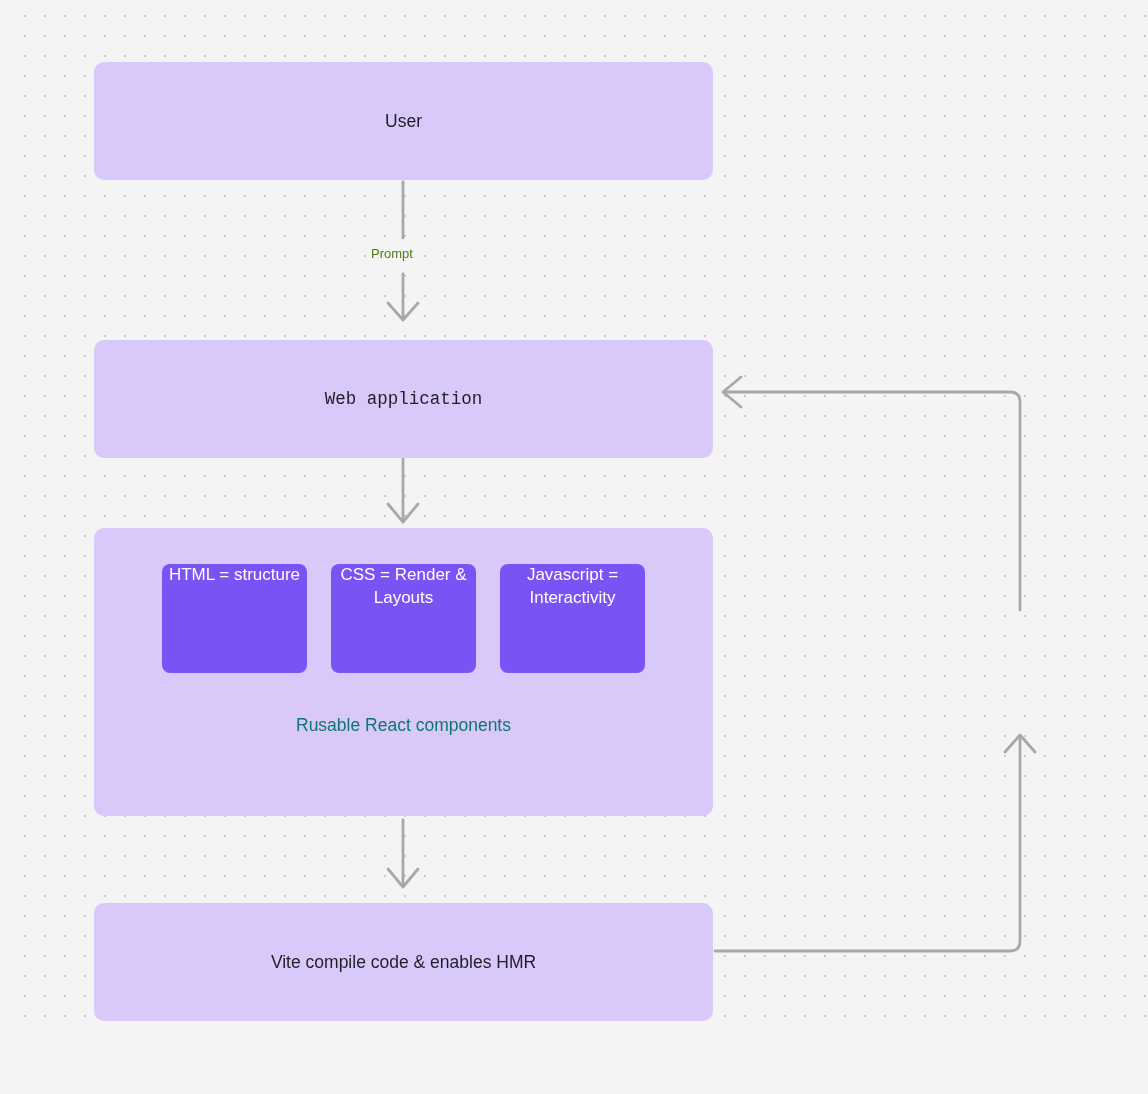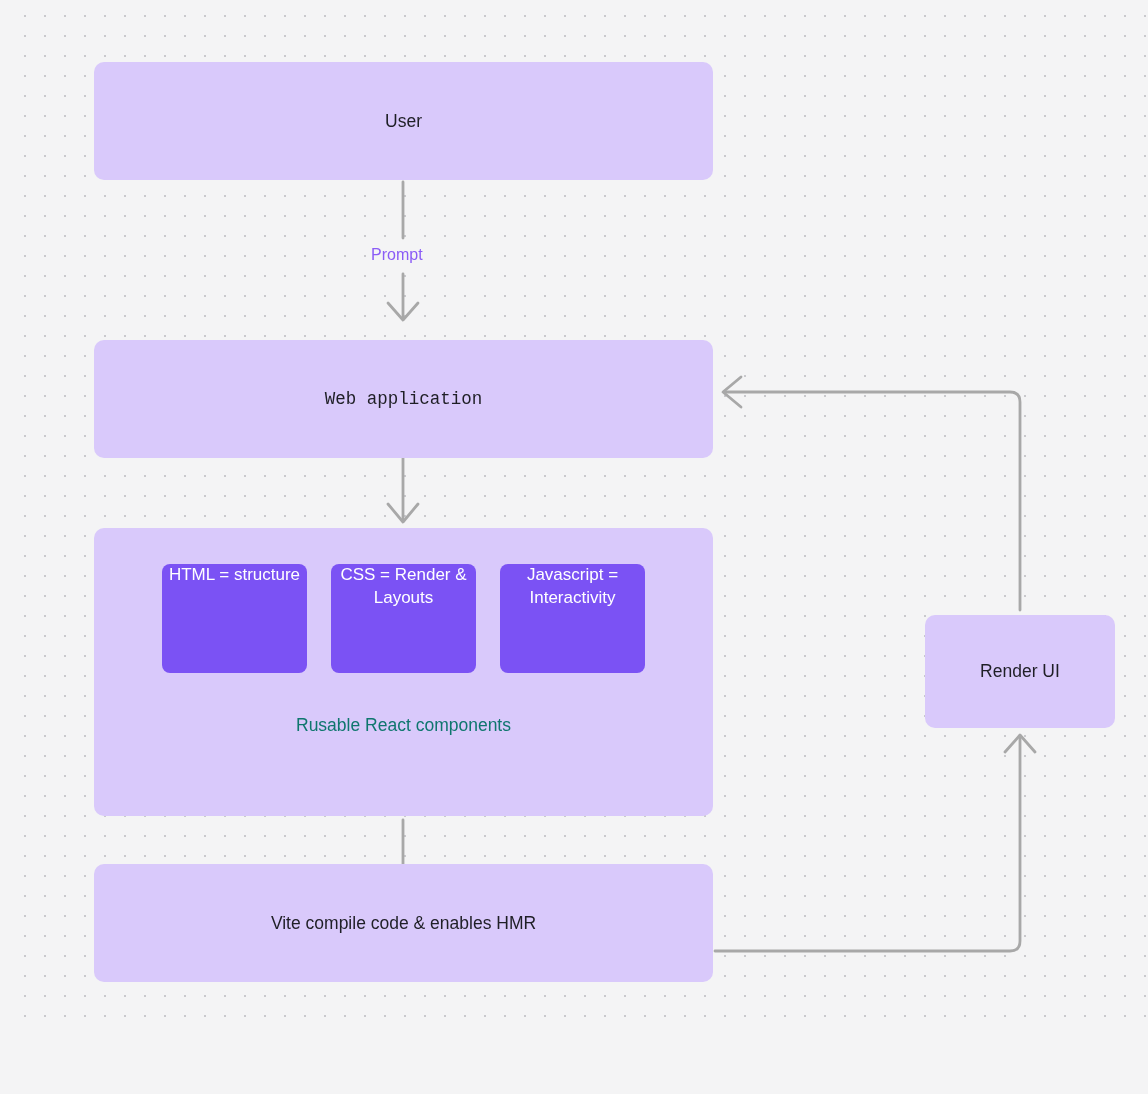--- a/index.html
+++ b/index.html
@@ -42,21 +42,21 @@
     background-color: #7b52f4;
     color: #ffffff;
     font-size: 17px;
     line-height: 1.35;
     border-radius: 8px;
     flex-direction: column;
   }
   #node-user      { left: 71px;  top: 62px;  width: 619px; height: 118px; }
   #node-web       { left: 71px;  top: 340px; width: 619px; height: 118px; font-family: Liberation Mono, monospace; }
   #node-react     { left: 71px;  top: 528px; width: 619px; height: 288px; }
-  #node-vite      { left: 71px;  top: 864px; width: 619px; height: 118px; }
+  #node-vite      { left: 71px;  top: 903px; width: 619px; height: 118px; }
   #node-render    { left: 902px; top: 615px; width: 190px; height: 113px; }
 
   #node-react { display: block; }
   .react-inner-row {
     position: absolute;
     left: 0; top: 36px;
     width: 619px;
     height: 109px;
     display: flex;
     justify-content: center;
@@ -79,22 +79,22 @@
   }
   .edge-svg {
     position: absolute;
     left: 0; top: 0;
     width: 1148px;
     height: 1094px;
     pointer-events: none;
   }
   .edge-label {
     position: absolute;
-    font-size: 16px;
-    color: #8b5cf6;
+    font-size: 13px;
+    color: #4d7c0f;
     background-color: #f4f4f5;
     padding: 0 5px;
     white-space: nowrap;
   }
   #label-prompt { left: 343px; top: 246px; }
 </style>
 </head>
 <body>
 
 <div id="canvas">
@@ -148,17 +148,14 @@
         <span>Interactivity</span>
       </div>
     </div>
     <div class="react-caption">Rusable React components</div>
   </div>
 
   <div class="node node-outer" id="node-vite">
     <span>Vite compile code &amp; enables HMR</span>
   </div>
 
-  <div class="node node-outer" id="node-render">
-    <span>Render UI</span>
-  </div>
 
 </div>
 
 </body></html>

